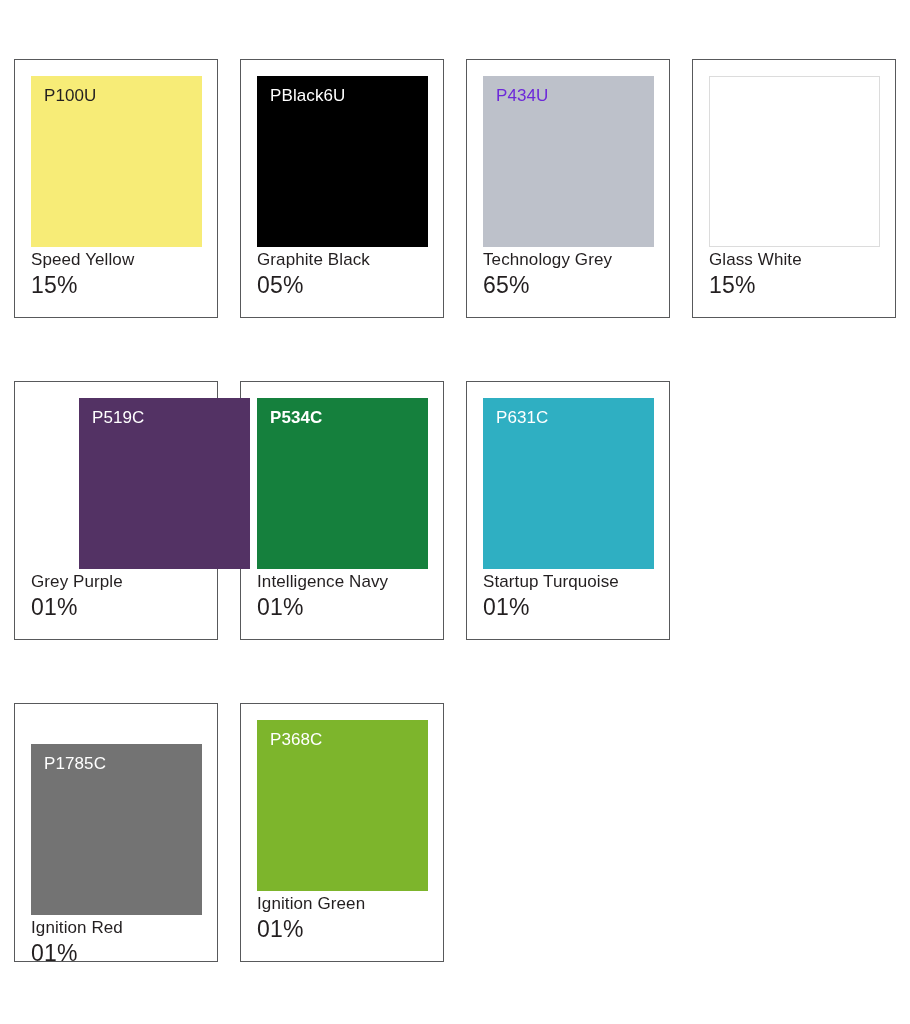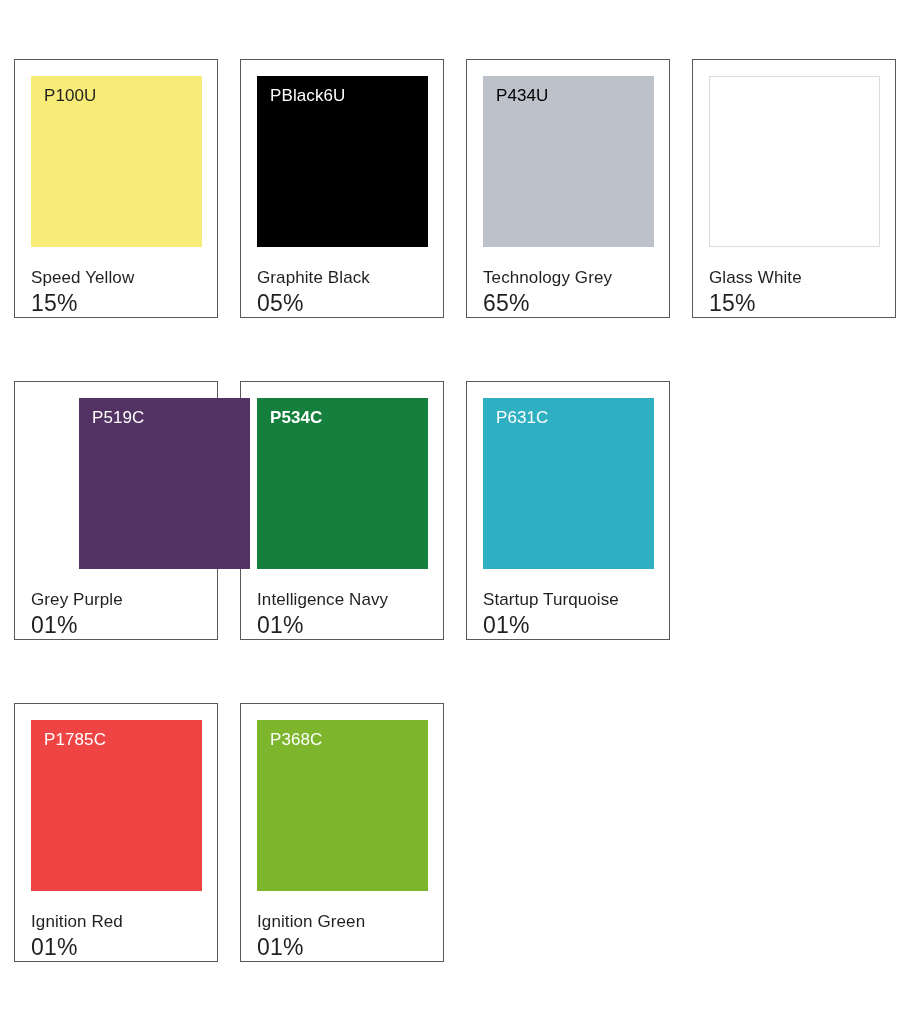--- a/index.html
+++ b/index.html
@@ -58,21 +58,21 @@
     position: absolute;
     left: 13px;
     top: 10px;
     font-size: 17px;
     line-height: 20px;
     letter-spacing: 0.1px;
     white-space: nowrap;
   }
 
   .swatch-meta {
-    padding-top: 20px;
+    padding-top: 2px;
   }
 
   .swatch-name {
     font-size: 17px;
     line-height: 21px;
     color: #231f20;
     letter-spacing: 0.1px;
     white-space: nowrap;
   }
 
@@ -103,21 +103,21 @@
         <div class="swatch-chip" style="background: rgb(0, 0, 0); padding-left: 13px;">
           <div class="swatch-code" style="color: rgb(255, 255, 255);">PBlack6U</div>
         </div>
         <div class="swatch-meta">
           <div class="swatch-name">Graphite Black</div>
           <div class="swatch-pct">05%</div>
         </div>
       </div>
       <div class="swatch-card">
         <div class="swatch-chip" style="background: rgb(189, 193, 202);">
-          <div class="swatch-code" style="color: #000000; text-align: right;">P434U</div>
+          <div class="swatch-code" style="color: #6d28d9; text-align: right;">P434U</div>
         </div>
         <div class="swatch-meta">
           <div class="swatch-name">Technology Grey</div>
           <div class="swatch-pct">65%</div>
         </div>
       </div>
       <div class="swatch-card">
         <div class="swatch-chip outlined"></div>
         <div class="swatch-meta">
           <div class="swatch-name">Glass White</div>
@@ -149,21 +149,21 @@
           <div class="swatch-code" style="color: rgb(255, 255, 255);">P631C</div>
         </div>
         <div class="swatch-meta">
           <div class="swatch-name">Startup Turquoise</div>
           <div class="swatch-pct">01%</div>
         </div>
       </div>
     </div>
     <div class="swatch-row">
       <div class="swatch-card">
-        <div class="swatch-chip" style="background: #ef4444;">
+        <div class="swatch-chip" style="background: #737373; margin-top: 24px;">
           <div class="swatch-code" style="color: rgb(255, 255, 255);">P1785C</div>
         </div>
         <div class="swatch-meta">
           <div class="swatch-name">Ignition Red</div>
           <div class="swatch-pct">01%</div>
         </div>
       </div>
       <div class="swatch-card">
         <div class="swatch-chip" style="background: rgb(125, 181, 44); padding-left: 45px;">
           <div class="swatch-code" style="color: rgb(255, 255, 255);">P368C</div>

